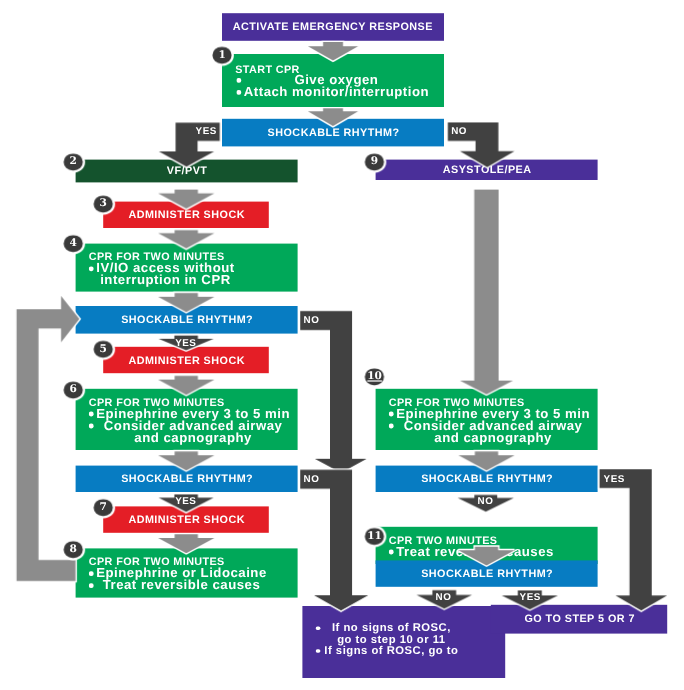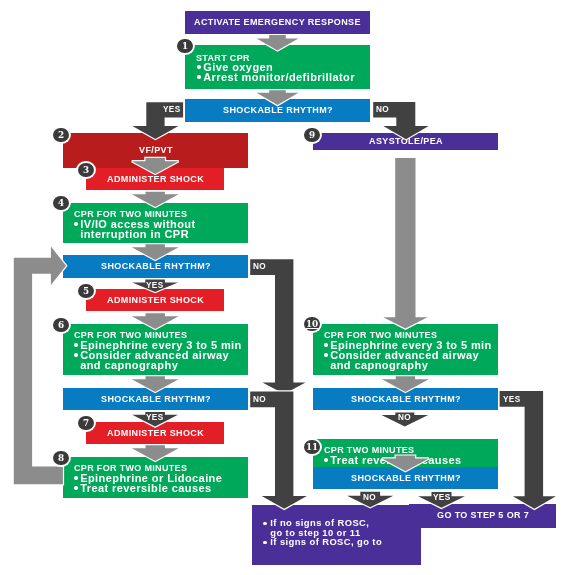--- a/index.html
+++ b/index.html
@@ -4,21 +4,21 @@
 <title>ACLS Adult Cardiac Arrest Algorithm</title>
 <style>
   html,body{margin:0;padding:0;background:#fff;}
   *{box-sizing:border-box;}
   body{width:570px;height:575px;overflow:hidden;
        font-family:"Liberation Sans",sans-serif;
        -webkit-font-smoothing:antialiased;}
   #stage{position:relative;width:570px;height:575px;background:#fff;}
   #stage *{will-change:transform;}
   svg.layer{position:absolute;left:0;top:0;width:570px;height:575px;}
-  .box{position:absolute;box-sizing:border-box;color:#fff;}
+  .box{position:absolute;box-sizing:border-box;color:#fff;text-align:center;}
   .ctr{display:flex;align-items:center;justify-content:center;
        font-weight:bold;font-size:9px;letter-spacing:0.38px;padding-bottom:0.8px;}
   .ctr>span{margin-right:-0.38px;}
   .blk{padding:0;}
   .ttl{position:absolute;font-weight:bold;font-size:9px;letter-spacing:0.33px;}
   ul.bl{list-style:none;margin:0;padding:0;position:absolute;}
   ul.bl li{position:relative;font-weight:bold;font-size:11px;
            letter-spacing:0.42px;line-height:10.1px;padding-left:6.2px;}
   ul.bl li:before{content:"";position:absolute;left:0px;top:3.4px;
        width:3.5px;height:3.5px;border-radius:50%;background:currentColor;}
@@ -40,32 +40,32 @@
 <div id="stage">
 
 <div class="box ctr" style="left:185px;top:10.5px;width:185px;height:22.6px;background:#4a2f99;">
   <span>ACTIVATE EMERGENCY RESPONSE</span>
 </div>
 
 <div class="box blk" style="left:185px;top:44.6px;width:185px;height:44px;background:#00a859;">
   <div class="ttl" style="left:11px;top:7.8px;">START CPR</div>
   <ul class="bl" style="left:11.6px;top:16.6px;">
     <li><span>Give oxygen</span></li>
-    <li><span>Arrest monitor/defibrillator</span></li>
+    <li><span>Attach monitor/interruption</span></li>
   </ul>
 </div>
 <div class="num" style="left:177px;top:38.6px;">
       <span>1</span>
     </div>
 
 <div class="box ctr" style="left:185px;top:99.2px;width:185px;height:22.5px;background:#077cc2;">
   <span>SHOCKABLE RHYTHM?</span>
 </div>
 
-<div class="box ctr" style="left:62.5px;top:133.2px;width:185px;height:35px;background:#b91c1c;">
+<div class="box ctr" style="left:62.5px;top:133.2px;width:185px;height:19px;background:#14532d;">
   <span>VF/PVT</span>
 </div>
 <div class="num" style="left:52.8px;top:127.6px;">
       <span>2</span>
     </div>
 
 <div class="box ctr" style="left:312.5px;top:133.2px;width:185px;height:17px;background:#4a2f99;">
   <span>ASYSTOLE/PEA</span>
 </div>
 <div class="num" style="left:304.3px;top:127.6px;">
@@ -133,21 +133,21 @@
       <span>8</span>
     </div>
 
 <div class="box blk" style="left:312.5px;top:324.3px;width:185px;height:50.5px;background:#00a859;">
   <div class="ttl" style="left:11px;top:6px;">CPR FOR TWO MINUTES</div>
   <ul class="bl" style="left:11.2px;top:16.2px;">
     <li><span>Epinephrine every 3 to 5 min</span></li>
     <li><span>Consider advanced airway</span><br><span>and capnography</span></li>
   </ul>
 </div>
-<div class="num" style="left:304.3px;top:317px;text-decoration:underline;">
+<div class="num" style="left:304.3px;top:307px;text-decoration:underline;">
       <span>10</span>
     </div>
 
 <div class="box ctr" style="left:312.5px;top:387.7px;width:185px;height:22.4px;background:#077cc2;">
   <span>SHOCKABLE RHYTHM?</span>
 </div>
 
 <div class="box blk" style="left:312.5px;top:423.4px;width:185px;height:30.8px;background:#00a859;margin-top:16px;">
   <div class="ttl" style="left:11px;top:6px;">CPR TWO MINUTES</div>
   <ul class="bl" style="left:11.2px;top:16.2px;">

